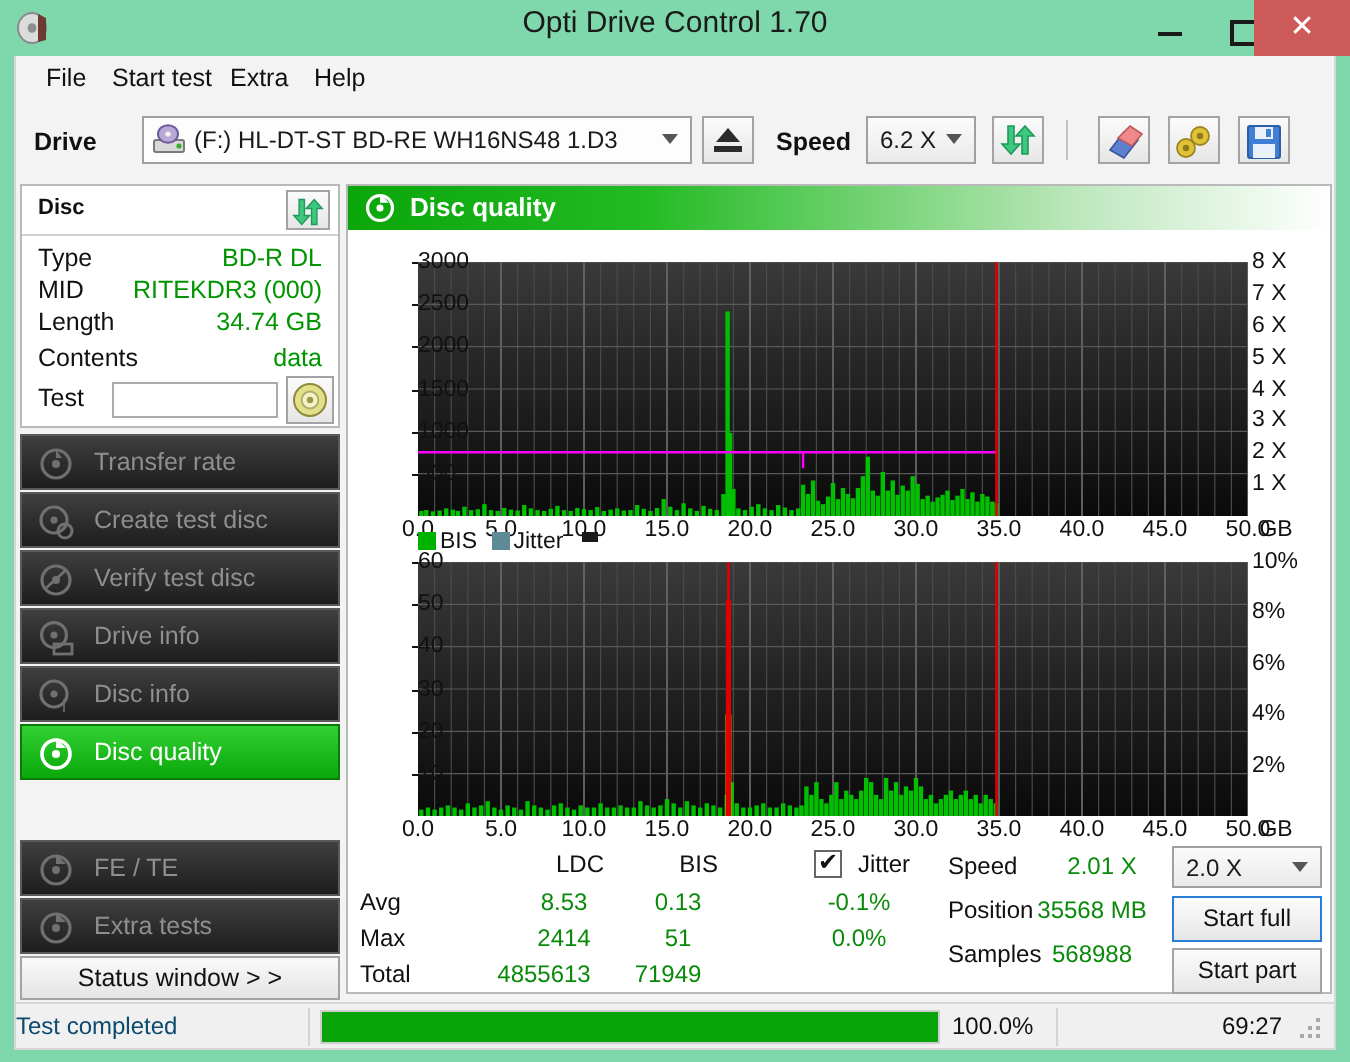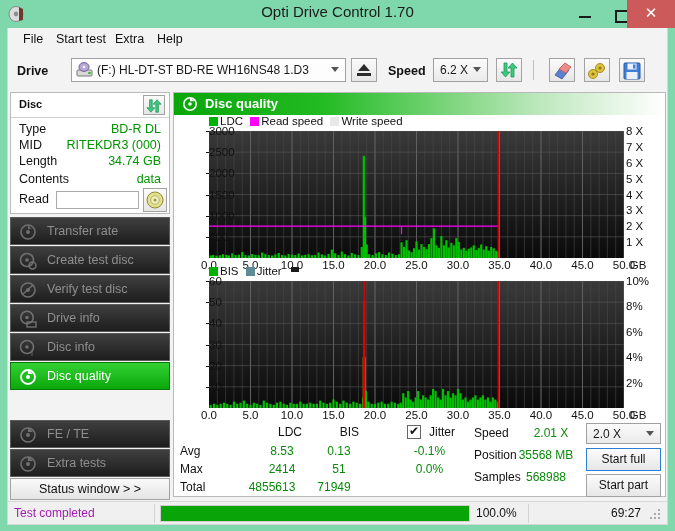--- a/index.html
+++ b/index.html
@@ -265,21 +265,21 @@
     cursor: default;
   }
   .act-btn.primary { border: 1px solid #2a7fd4; }
 
   
   .statusbar {
     position: absolute; left: 7px; top: 501px; width: 661px; height: 24px;
     background: #f0f0f0;
     border: 1px solid #d6d6d6; box-sizing: border-box;
   }
-  .sb-text { position: absolute; left: 6px; top: 4px; font-size: 12px; color: #a21caf; }
+  .sb-text { position: absolute; left: 0; top: 4px; font-size: 12px; color: #0c4a6e; }
   .sb-progress-outer {
     position: absolute; left: 152px; top: 3px; width: 310px; height: 17px;
     background: #e9e9e9; border: 1px solid #cfcfcf; box-sizing: border-box;
   }
   .sb-progress-fill { position: absolute; left: 0; top: 0; height: 15px; background: #08a408; }
   .sb-pct { position: absolute; left: 468px; top: 4px; font-size: 12px; color: #111; }
   .sb-sep { position: absolute; top: 2px; width: 1px; height: 19px; background: #d3d3d3; }
   .sb-time { position: absolute; right: 26px; top: 4px; font-size: 12px; color: #111; }
   .grip { position: absolute; right: 5px; bottom: 3px; width: 12px; height: 12px; }
   .grip i {
@@ -396,21 +396,21 @@
       </div>
       <div class="disc-row" style="top:61px">
         <span class="disc-key">Length</span>
         <span class="disc-val">34.74 GB</span>
       </div>
       <div class="disc-row" style="top:79px">
         <span class="disc-key">Contents</span>
         <span class="disc-val">data</span>
       </div>
       <div class="disc-row" style="top:99px">
-        <span class="disc-key">Read</span>
+        <span class="disc-key">Test</span>
       </div>
       <input class="label-input" type="text" value="" style="">
       <div class="label-disc-btn">
         <svg width="18" height="18" viewBox="0 0 18 18" style="position:absolute;left:2px;top:2px">
           <circle cx="9" cy="9" r="8" fill="#e2e08a" stroke="#8d8b3c"></circle>
           <circle cx="9" cy="9" r="4.2" fill="#f4f3c8" stroke="#b0ae6a"></circle>
           <circle cx="9" cy="9" r="1.6" fill="#9a9848"></circle>
         </svg>
       </div>
     </div>
@@ -504,25 +504,20 @@
           <svg width="16" height="16" viewBox="0 0 18 18">
               <circle cx="9" cy="9" r="7" fill="none" stroke="#ffffff" stroke-width="1.8"></circle>
               <circle cx="9" cy="9" r="2" fill="#ffffff"></circle>
               <path d="M9 1 L14 6 L9 6 Z" fill="#ffffff"></path>
             </svg>
         </span>
         <span class="dq-title">Disc quality</span>
       </div>
 
       <div class="chart-wrap" style="left:0;top:22px;width:491px;height:152px">
-        <div class="legend" style="left:35px;top:0px;">
-          <span class="sw" style="background:#00b200"></span><span>LDC</span>
-          <span class="sw" style="background:#ff00ff;margin-left:4px"></span><span>Read speed</span>
-          <span class="sw" style="background:#e8e8e8;margin-left:4px"></span><span>Write speed</span>
-        </div>
         <div class="plot" id="plot-top" style="left:35px;top:16px;width:415px;height:127px">
             <svg width="415" height="127" style="position: absolute; left: 0px; top: 0px;">
               <line x1="8.3" x2="8.3" y1="0" y2="127" stroke="#4a4a4a" stroke-width="0.6"></line>
               <line x1="16.6" x2="16.6" y1="0" y2="127" stroke="#4a4a4a" stroke-width="0.6"></line>
               <line x1="24.9" x2="24.9" y1="0" y2="127" stroke="#4a4a4a" stroke-width="0.6"></line>
               <line x1="33.2" x2="33.2" y1="0" y2="127" stroke="#4a4a4a" stroke-width="0.6"></line>
               <line x1="41.5" x2="41.5" y1="0" y2="127" stroke="#4a4a4a" stroke-width="0.6"></line>
               <line x1="49.8" x2="49.8" y1="0" y2="127" stroke="#4a4a4a" stroke-width="0.6"></line>
               <line x1="58.10000000000001" x2="58.10000000000001" y1="0" y2="127" stroke="#4a4a4a" stroke-width="0.6"></line>
               <line x1="66.4" x2="66.4" y1="0" y2="127" stroke="#4a4a4a" stroke-width="0.6"></line>

